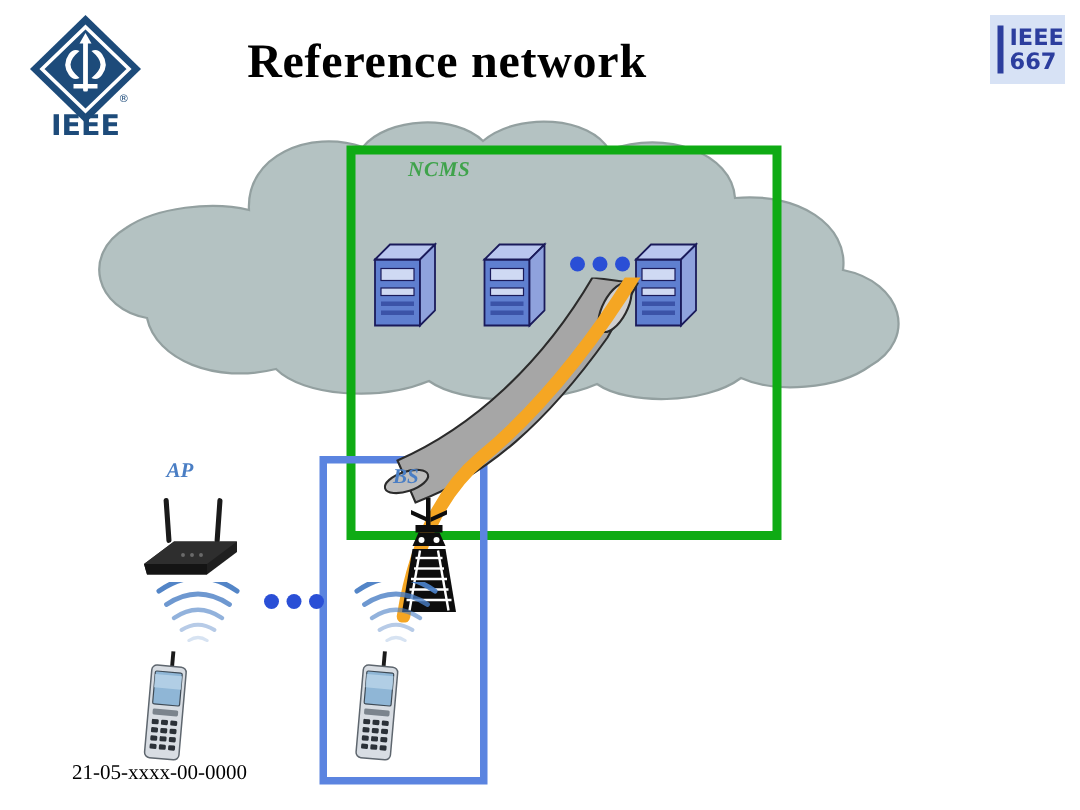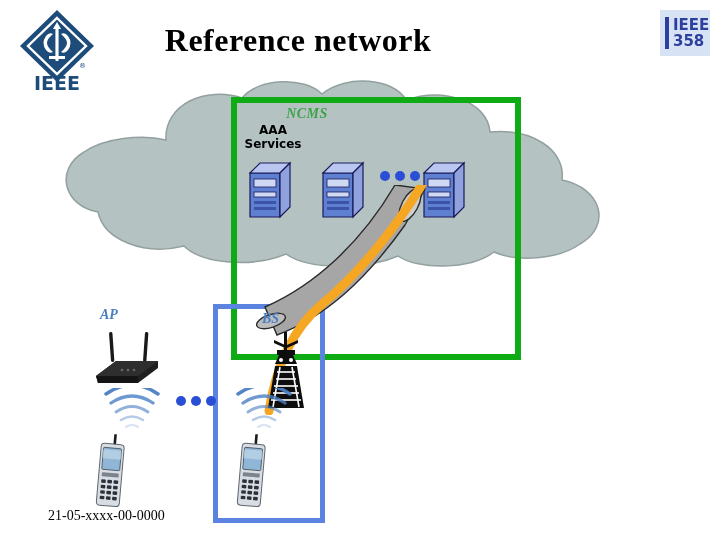--- a/index.html
+++ b/index.html
@@ -53,28 +53,28 @@
     border:5px solid #5b84e0;box-sizing:border-box;
     background:transparent;
   }
 
   
   .lbl{position:absolute;color:#000;font-weight:bold;
        font-family:"DejaVu Sans", sans-serif;font-size:12px;line-height:14px;text-align:center;}
   .lbl-ncms{
     position:absolute;left:272px;top:106px;width:70px;
     font-family:"Liberation Serif", serif;font-style:italic;font-weight:bold;
-    font-size:14px;color:#3fa34b;text-align:center;letter-spacing:.5px;
+    font-size:14px;color:#3fa34b;letter-spacing:.5px;
   }
   .lbl-aaa{left:234px;top:123px;width:78px;}
   .lbl-sec{left:313px;top:116px;width:78px;}
   .lbl-mih{left:392px;top:110px;width:106px;}
 
   .lbl-ap{
-    position:absolute;left:100px;top:307px;width:40px;
+    position:absolute;left:100px;top:307px;width:40px;text-align:center;
     font-family:"Liberation Serif", serif;font-style:italic;font-weight:bold;
     font-size:14px;color:#4a7ec4;
   }
   .lbl-bs{
     position:absolute;left:262px;top:311px;width:40px;text-align:left;
     font-family:"Liberation Serif", serif;font-style:italic;font-weight:bold;
     font-size:14px;color:#4a7ec4;
   }
 
   
@@ -131,21 +131,21 @@
       </g>
       <text x="63" y="62" font-family="DejaVu Sans, sans-serif" font-size="7" fill="#1d4b7a">®</text>
       <text x="41" y="84" text-anchor="middle" font-family="DejaVu Sans, sans-serif" font-size="19" font-weight="bold" fill="#1d4b7a">IEEE</text>
     </svg>
   </div>
 
   <div class="badge802">
     <div class="bar"></div>
     <div class="txt">
       <div>IEEE</div>
-      <div>358</div>
+      <div>667</div>
     </div>
   </div>
 
   <div class="title">Reference network</div>
 
   <div class="cloud">
     <svg width="580" height="190" viewBox="0 0 580 190">
       <path d="M120 60
                C 118 24, 160 6, 196 18
                C 212 -2, 258 -4, 276 14
@@ -162,24 +162,20 @@
                C 58 58, 96 54, 120 60 Z" fill="#b4c2c2" stroke="#93a0a0" stroke-width="1.5"></path>
     </svg>
   </div>
 
   <div class="green-rect"></div>
 
   <div class="blue-rect"></div>
 
   <div class="lbl-ncms">NCMS</div>
 
-  <div class="lbl lbl-aaa">
-    <div>AAA</div>
-    <div>Services</div>
-  </div>
 
 
 
   <div class="server srv-aaa">
     <svg width="46" height="58" viewBox="0 0 46 58">
       <polygon points="2,12 32,12 32,56 2,56" fill="#5f7fd0" stroke="#1a1a5a" stroke-width="1.2"></polygon>
       <polygon points="2,12 12,2 42,2 32,12" fill="#b9c6ef" stroke="#1a1a5a" stroke-width="1.2"></polygon>
       <polygon points="32,12 42,2 42,46 32,56" fill="#8fa2dd" stroke="#1a1a5a" stroke-width="1.2"></polygon>
       <rect x="6" y="18" width="22" height="8" fill="#cfd9f3" stroke="#1a1a5a" stroke-width="0.8"></rect>
       <rect x="6" y="31" width="22" height="5" fill="#cfd9f3" stroke="#1a1a5a" stroke-width="0.8"></rect>

